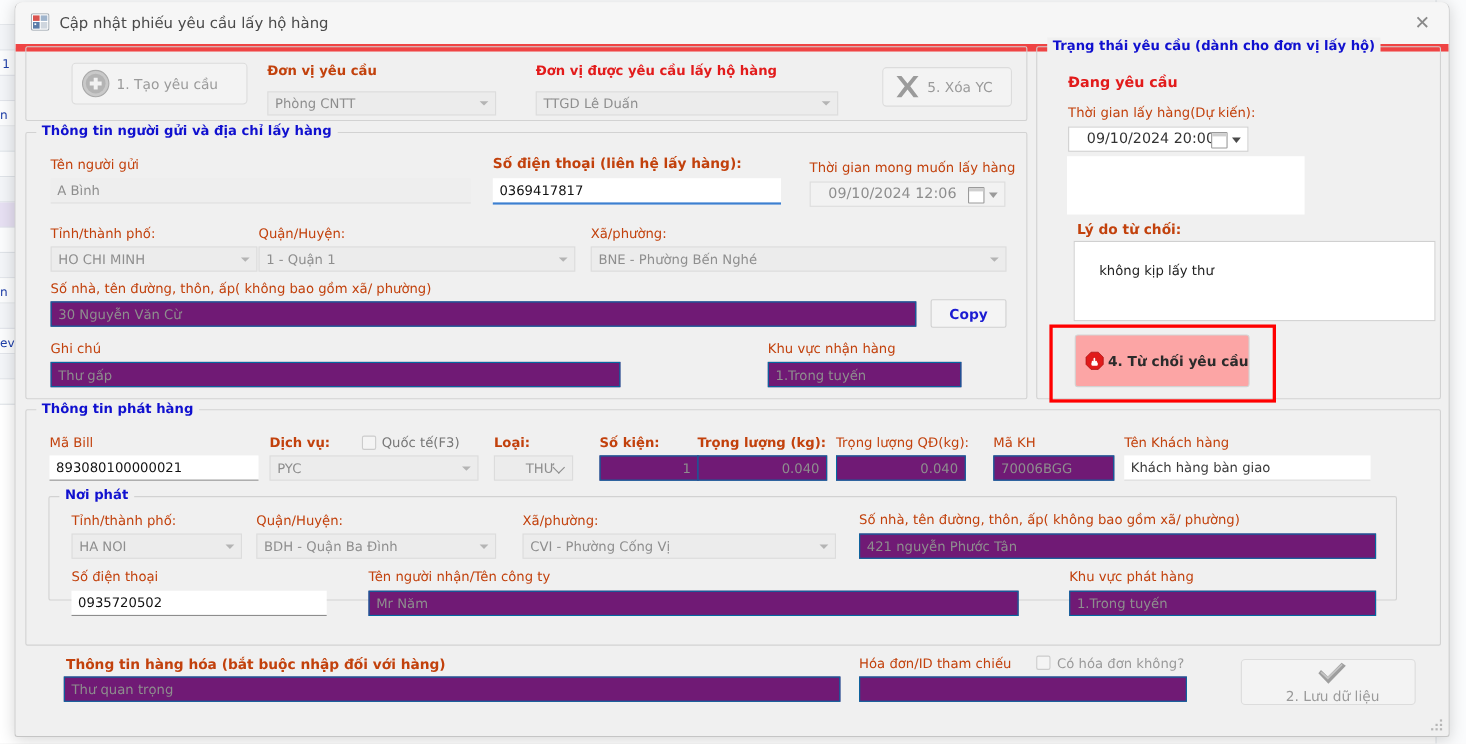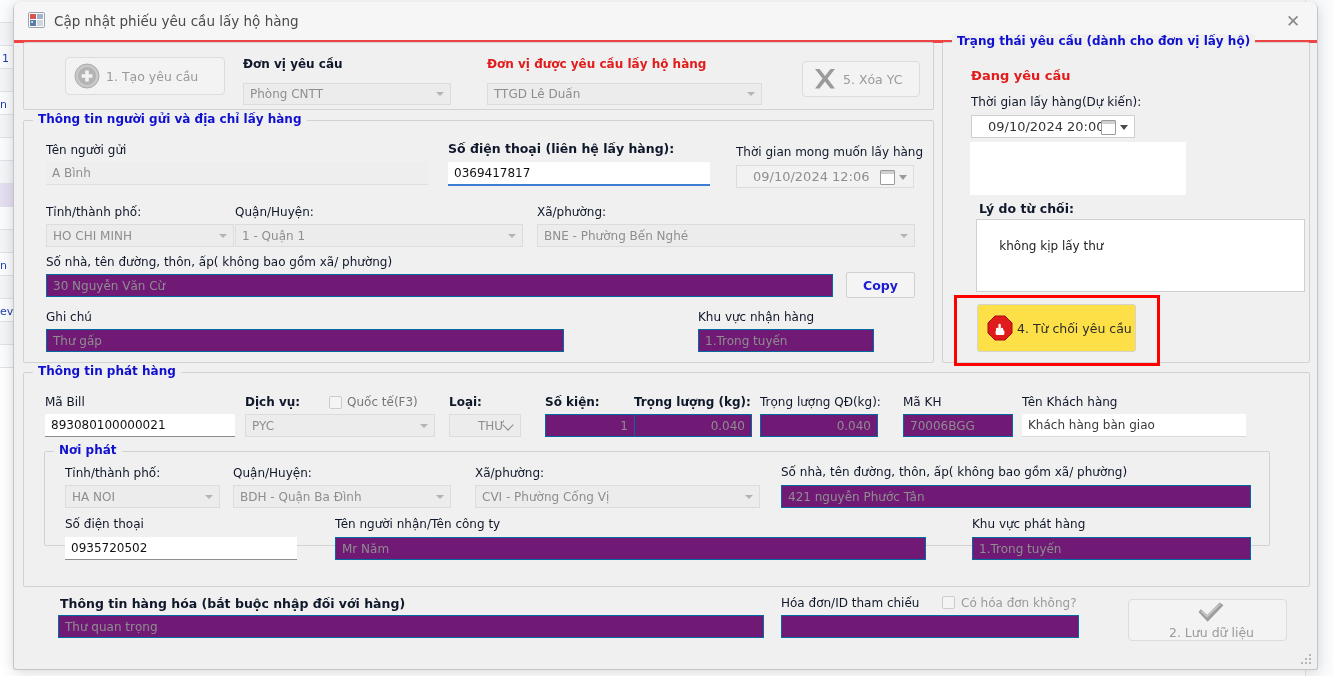--- a/index.html
+++ b/index.html
@@ -24,35 +24,35 @@
     background:#f0f0f0;
     border:1px solid #c5c5c5;border-top:none;
     border-radius:7px 7px 3px 3px;
     box-shadow:0 2px 14px rgba(0,0,0,.16);
     box-sizing:border-box;
   }
   .titlebar{
     position:relative;height:38px;
     background:#f6f6f6;
     border-radius:6px 6px 0 0;
-    border-bottom:3px solid #ef4444;
+    border-bottom:7px solid #ef4444;
   }
   .title-icon{position:absolute;left:14px;top:10px;width:17px;height:16px;}
   .title-text{position:absolute;left:40px;top:11px;font-size:13.5px;color:#4a4a4a;}
   .close-btn{
     position:absolute;right:10px;top:8px;width:28px;height:22px;
     display:flex;align-items:center;justify-content:center;
     color:#8a8a8a;font-size:17px;line-height:1;cursor:default;
   }
 
   
   .gbox{position:absolute;border:1px solid #d2d2d2;border-radius:2px;box-sizing:border-box;}
   .gbox > .glegend{position:absolute;top:-9px;left:9px;padding:0 5px;background:#f0f0f0;
     font-size:12px;font-weight:bold;color:#1010cf;white-space:nowrap;}
-  .lbl{position:absolute;white-space:nowrap;font-size:12px;color:#0f172a;}
+  .lbl{position:absolute;white-space:nowrap;font-size:12px;color:#c2410c;}
   .lbl.b{font-weight:bold;}
   .lbl.red{color:#e21b1b;font-weight:bold;}
 
   .fld{
     position:absolute;box-sizing:border-box;
     background:#701a75;border:1px solid #0369a1;
     font-size:12px;color:#8e8e8e;
     padding:0 6px;display:flex;align-items:center;
     white-space:nowrap;overflow:hidden;
   }
@@ -247,21 +247,21 @@
   </div>
 
   <div class="white-hl" style="left:956px;top:140px;width:216px;height:53px;"></div>
 
   <div class="lbl b" style="left:965px;top:199px;font-size:12.5px;">Lý do từ chối:</div>
   <div class="textarea" style="left:962px;top:217px;width:329px;height:73px;">
     <span>không kịp lấy thư</span>
   </div>
 
   <div class="red-hl" style="left:940px;top:293px;width:206px;height:71px;"></div>
-  <div class="btn en" style="left:963px;top:302px;width:159px;height:48px;border-radius:3px;background:#fde047;">
+  <div class="btn en" style="left:963px;top:302px;width:159px;height:48px;border-radius:3px;background:#fca5a5;font-weight:bold;">
     <svg width="28" height="28" viewBox="0 0 28 28" style="margin-right:3px;">
       <polygon points="9,2 19,2 26,9 26,19 19,26 9,26 2,19 2,9" fill="#e01b1b" stroke="#a50f0f" stroke-width="1"></polygon>
       <path d="M10 20 v-5 a1.2 1.2 0 0 1 2.4 0 v-4 a1.2 1.2 0 0 1 2.4 0 v4 a1.2 1.2 0 0 1 2.4 0 v5 z" fill="#ffffff"></path>
       <rect x="9.6" y="16" width="8.8" height="5" rx="1.6" fill="#ffffff"></rect>
     </svg>
     <span>4. Từ chối yêu cầu</span>
   </div>
 
   <div class="gbox" style="left:9px;top:370px;width:1287px;height:215px;">
     <div class="glegend">Thông tin phát hàng</div>

